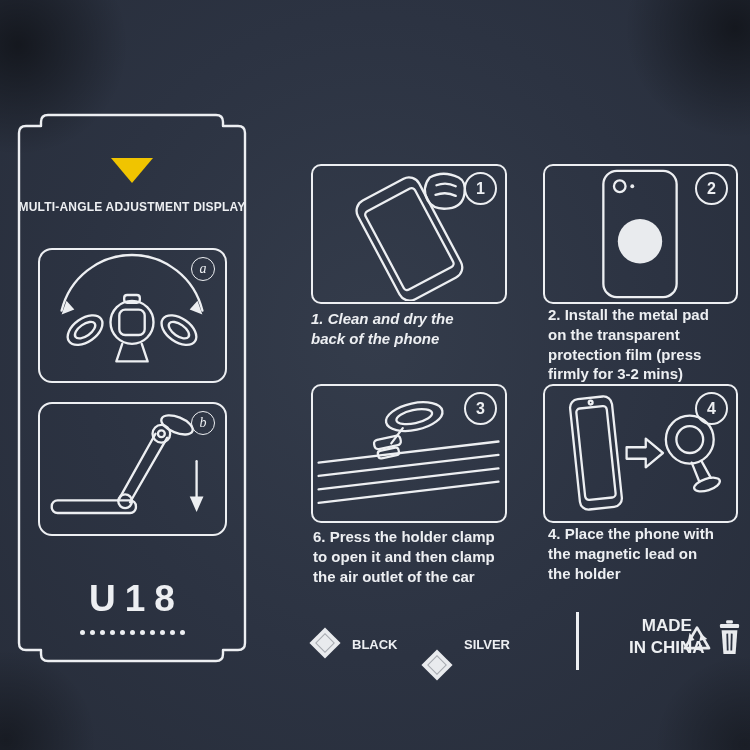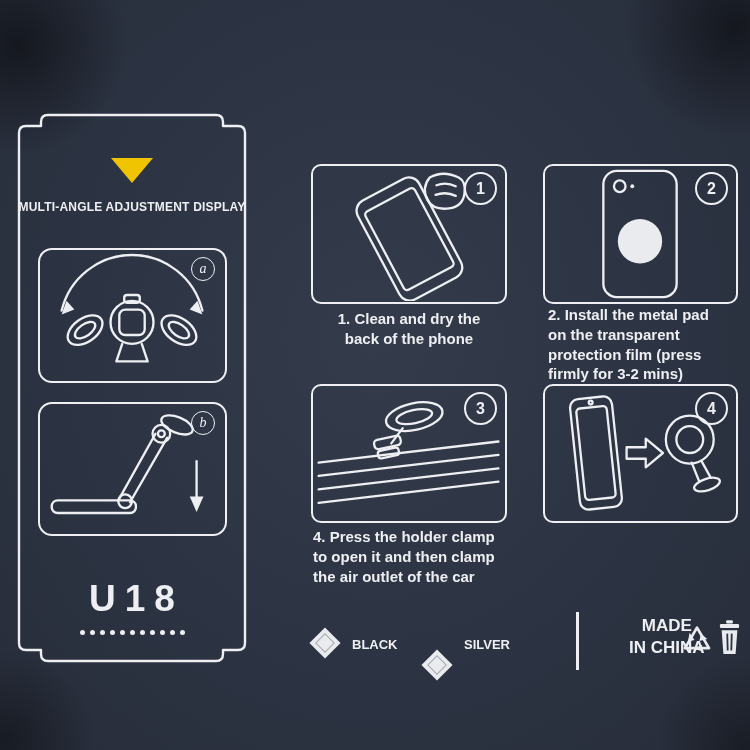--- a/index.html
+++ b/index.html
@@ -65,21 +65,21 @@
     position:absolute;top:6px;right:8px;width:29px;height:29px;
     border:2px solid var(--line);border-radius:50%;
     display:flex;align-items:center;justify-content:center;
     font-size:16px;font-weight:700;color:var(--line);
     background:transparent;
   }
   .caption{
     font-size:15px;font-weight:700;line-height:1.32;color:var(--line);
     white-space:pre-line;
   }
-  .caption.center{text-align:center;}
+  .caption.center{text-align:left;font-style:italic;}
 
   
   .diamond{
     width:22px;height:22px;transform:rotate(45deg);
     background:#e9ebee;position:relative;
   }
   .diamond::after{
     content:"";position:absolute;inset:4px;border:1px solid rgba(40,46,60,.35);
   }
   .color-label{font-size:13px;font-weight:700;color:var(--line);}
@@ -189,40 +189,43 @@
       <path class="ln" d="M 4 94 L 192 72"></path>
       <path class="ln" d="M 4 108 L 192 86"></path>
       <path class="ln" d="M 4 122 L 192 100"></path>
       <ellipse class="ln" cx="104" cy="32" rx="30" ry="14" transform="rotate(-12 104 32)"></ellipse>
       <ellipse class="ln" cx="104" cy="32" rx="19" ry="7" transform="rotate(-12 104 32)"></ellipse>
       <path class="ln" d="M 92 44 L 80 60"></path>
       <rect class="ln" x="62" y="54" width="28" height="10" rx="4" transform="rotate(-12 76 59)"></rect>
       <rect class="ln" x="66" y="66" width="22" height="8" rx="3" transform="rotate(-12 77 70)"></rect>
     </svg>
   </div>
-  <div class="abs caption" style="left:313px;top:527px;width:205px;">4. Press the holder clamp
+  <div class="abs caption" style="left:313px;top:527px;width:205px;">6. Press the holder clamp
 to open it and then clamp
 the air outlet of the car</div>
 
   <div class="abs step-box" style="left:543px;top:384px;width:195px;height:139px;">
     <div class="step-badge">4</div>
     <svg width="190" height="134" viewBox="0 0 196 140">
       <g transform="rotate(-6 52 70)">
         <rect class="ln" x="30" y="12" width="44" height="116" rx="9"></rect>
         <rect class="ln" x="36" y="22" width="32" height="96" rx="4"></rect>
         <circle class="ln" cx="52" cy="17" r="2"></circle>
       </g>
       <polygon class="ln" points="84,64 104,64 104,55 122,70 104,85 104,76 84,76"></polygon>
       <circle class="ln" cx="150" cy="56" r="25"></circle>
       <circle class="ln" cx="150" cy="56" r="14"></circle>
       <path class="ln" d="M 162 78 L 172 96"></path>
       <path class="ln" d="M 152 80 L 160 100"></path>
       <ellipse class="ln" cx="168" cy="103" rx="14" ry="6" transform="rotate(-18 168 103)"></ellipse>
     </svg>
   </div>
+  <div class="abs caption" style="left:548px;top:524px;width:195px;">4. Place the phone with
+the magnetic lead on
+the holder</div>
 
   <div class="abs diamond" style="left:314px;top:632px;"></div>
   <div class="abs color-label" style="left:352px;top:637px;">BLACK</div>
 
   <div class="abs diamond" style="left:426px;top:632px;"></div>
   <div class="abs color-label" style="left:464px;top:637px;">SILVER</div>
 
   <div class="abs v-divider" style="left:576px;top:612px;"></div>
 
   <div class="abs made-label" style="left:629px;top:615px;text-align:center;">MADE

